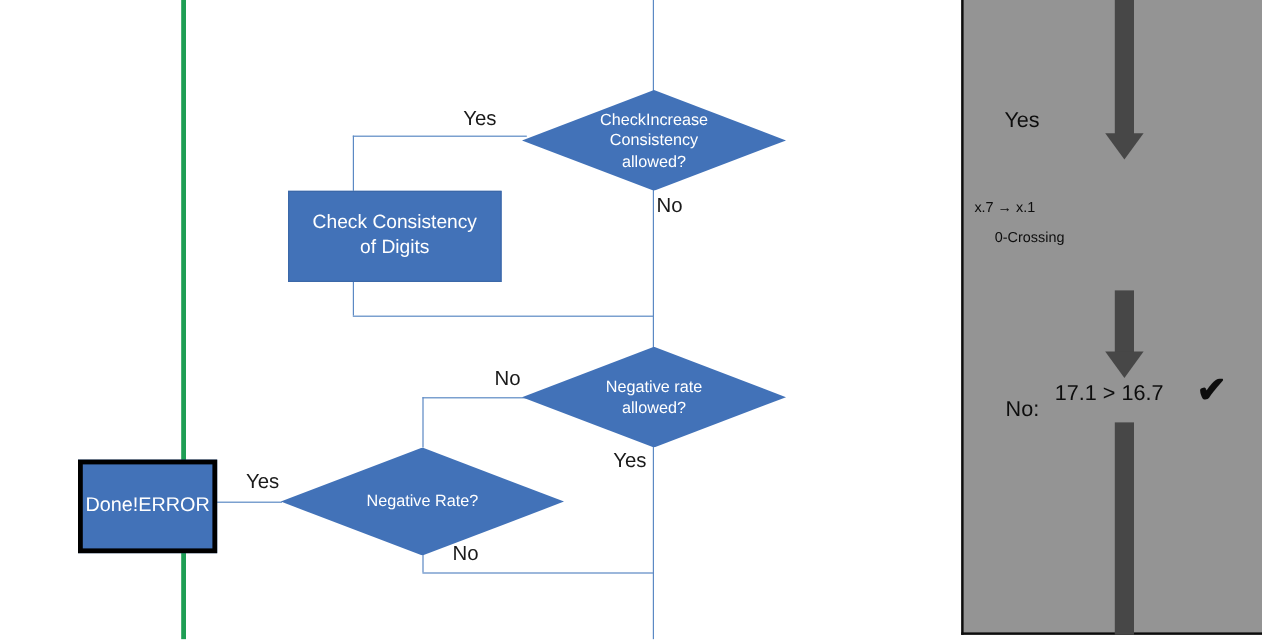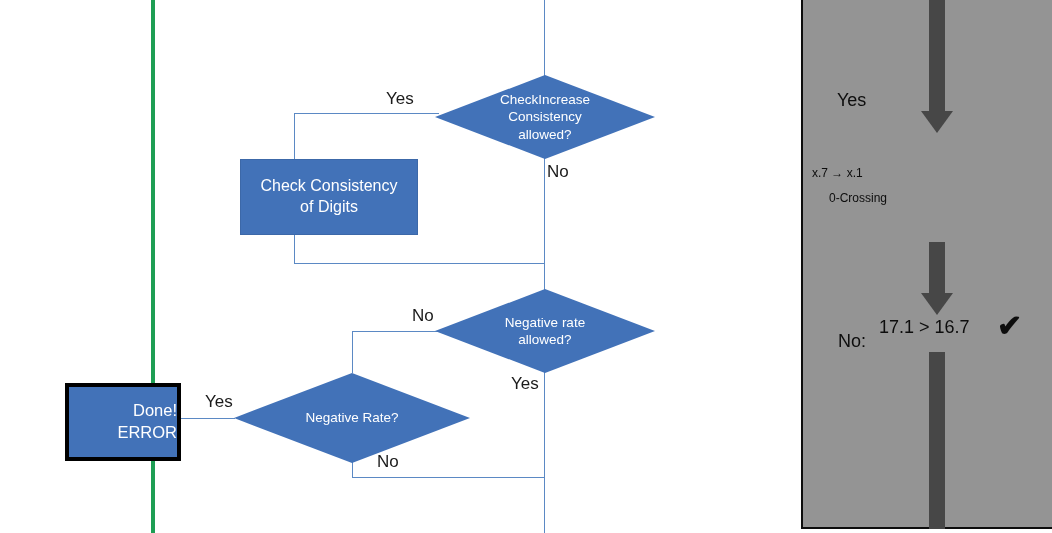--- a/index.html
+++ b/index.html
@@ -58,22 +58,22 @@
     color: #ffffff;
     font-size: 16px;
     line-height: 1.3;
   }
 
   .term-box {
     position: absolute;
     background: #4272B8;
     border: 4px solid #000000;
     display: flex;
-    flex-direction: column;
-    align-items: flex-end;
+    flex-direction: row;
+    align-items: center;
     justify-content: center;
     text-align: center;
     color: #ffffff;
     font-size: 16.5px;
     line-height: 1.32;
   }
 
   .edge-label {
     position: absolute;
     color: #1a1a1a;

